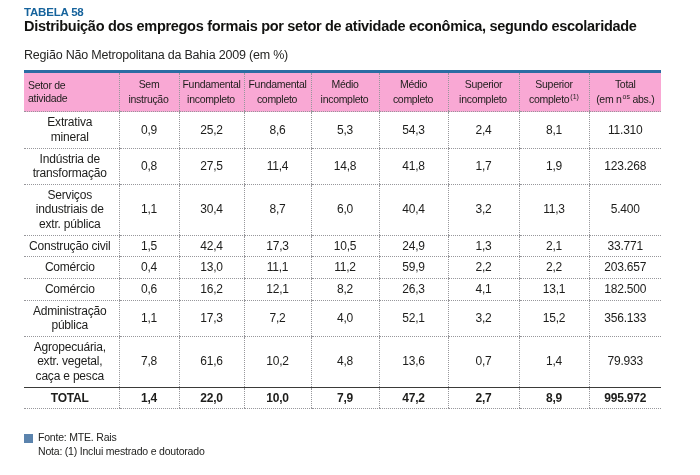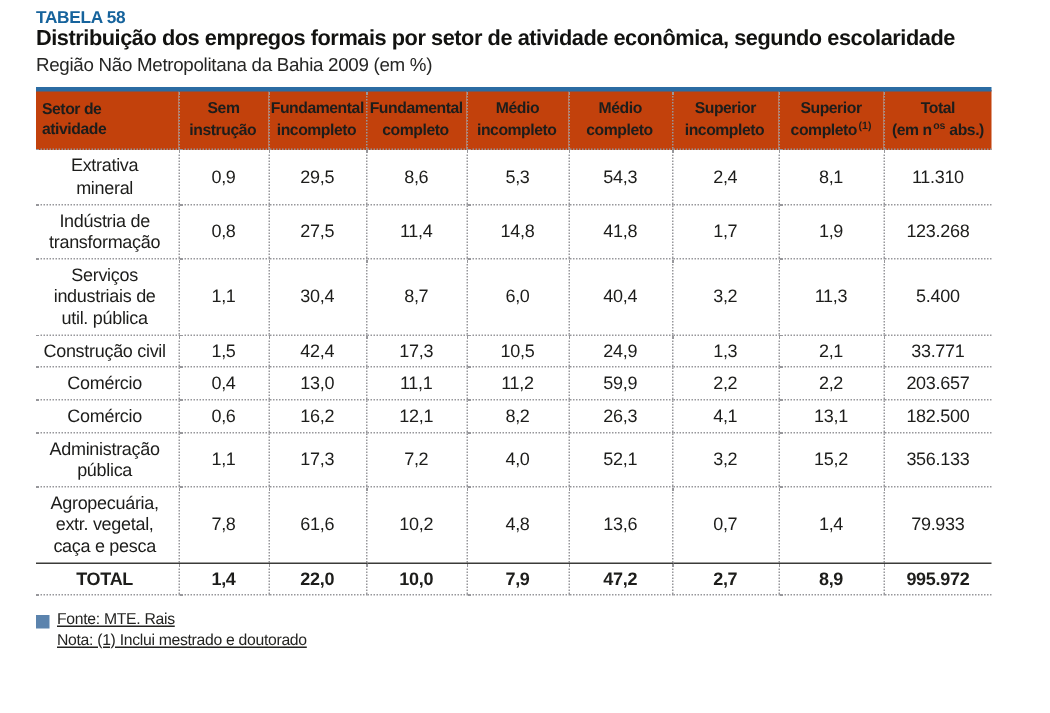--- a/index.html
+++ b/index.html
@@ -22,38 +22,38 @@
   .title {
     font-weight: bold;
     font-size: 14.5px;
     letter-spacing: -0.3px;
     margin-top: 0;
     color: #121210;
   }
   .subtitle {
     font-size: 12.5px;
     letter-spacing: -0.2px;
-    margin-top: 2px;
+    margin-top: 14px;
     color: #26262,4;
     color: #262624;
   }
 
   
   table.dtable {
     border-collapse: collapse;
     table-layout: fixed;
     width: 637px;
     margin-top: 8px;
     border-top: 3px solid #2b6ca3;
     border-bottom: 1px dotted #97979b;
   }
   .dtable thead th {
-    background: #c2410c;
+    background: #f9a8d4;
     font-size: 10.5px;
-    font-weight: bold;
+    font-weight: normal;
     letter-spacing: -0.3px;
     text-align: center;
     vertical-align: middle;
     padding: 5px 1px;
     line-height: 1.3;
     border-bottom: 1px dotted #97979b;
     color: #1d1d1b;
   }
   .dtable thead th.sector-h {
     text-align: left;
@@ -79,21 +79,21 @@
     font-weight: bold;
   }
   sup {
     font-size: 7px;
     vertical-align: 4px;
     margin-left: 1px;
     letter-spacing: 0;
   }
 
   
-  .footer { margin-top: 10px; font-size: 10.5px; letter-spacing: -0.2px; color: #232321; text-decoration: underline; }
+  .footer { margin-top: 22px; font-size: 10.5px; letter-spacing: -0.2px; color: #232321; }
   .fline { padding-left: 14px; line-height: 13.5px; }
   .fline.first { padding-left: 0; display: flex; align-items: center; }
   .sq {
     width: 9px; height: 9px;
     background: #5b83ad;
     display: inline-block;
     margin-right: 5px;
     flex: 0 0 auto;
   }
 </style>
@@ -157,41 +157,41 @@
         <th>
           <span>Total</span><br>
           <span>(em n</span><sup>os</sup><span> abs.)</span>
         </th>
       </tr>
     </thead>
     <tbody>
       <tr>
         <td class="sector">Extrativa mineral</td>
         <td>0,9</td>
-        <td>29,5</td>
+        <td>25,2</td>
         <td>8,6</td>
         <td>5,3</td>
         <td>54,3</td>
         <td>2,4</td>
         <td>8,1</td>
         <td>11.310</td>
       </tr>
       <tr>
         <td class="sector">Indústria de transformação</td>
         <td>0,8</td>
         <td>27,5</td>
         <td>11,4</td>
         <td>14,8</td>
         <td>41,8</td>
         <td>1,7</td>
         <td>1,9</td>
         <td>123.268</td>
       </tr>
       <tr>
-        <td class="sector">Serviços industriais de util. pública</td>
+        <td class="sector">Serviços industriais de extr. pública</td>
         <td>1,1</td>
         <td>30,4</td>
         <td>8,7</td>
         <td>6,0</td>
         <td>40,4</td>
         <td>3,2</td>
         <td>11,3</td>
         <td>5.400</td>
       </tr>
       <tr>

